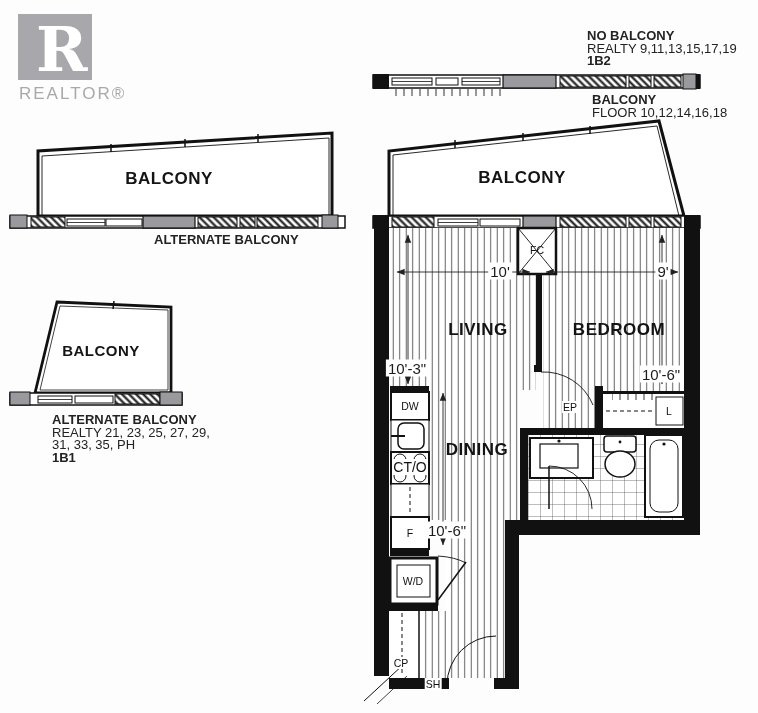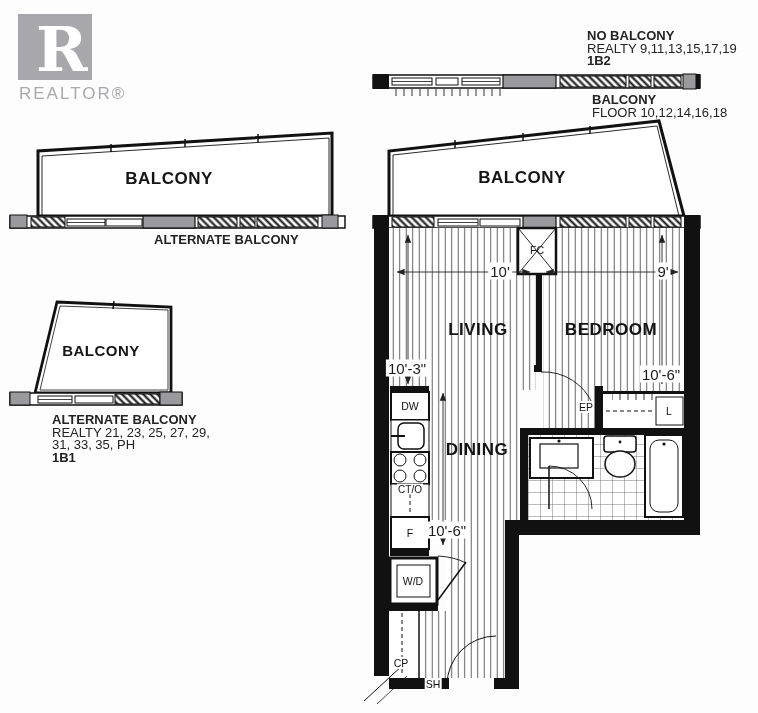--- a/index.html
+++ b/index.html
@@ -4,21 +4,21 @@
 <style>
   html,body{margin:0;padding:0;background:#fff;}
   #canvas{position:relative;width:758px;height:713px;background:#fdfdfd;overflow:hidden;
           font-family:"Liberation Sans",sans-serif;}
   svg{position:absolute;left:0;top:0;}
   .lbl{position:absolute;transform:translate(-50%,-50%);white-space:nowrap;}
   .room{font-weight:bold;font-size:17px;color:#141414;letter-spacing:.5px;}
   .room-sm{font-weight:bold;font-size:15px;color:#141414;letter-spacing:.5px;}
   .chip{background:#fff;padding:0 2px;font-size:15px;color:#1c1c1c;}
   .fix{background:#fff;padding:0 1px;font-weight:normal;font-size:10.5px;color:#111;}
-  .fix-sm{font-size:10px;margin-top:22px;}
+  .fix-sm{font-size:14px;}
   .cap{position:absolute;font-size:13px;line-height:12.5px;color:#232323;white-space:nowrap;}
   .cap .b{font-weight:bold;}
   .logo-word{position:absolute;left:19px;top:84px;font-size:17px;letter-spacing:2px;
              color:#a9a9ad;font-weight:500;}
   .wm{position:absolute;left:224px;top:644px;width:312px;height:24px;line-height:24px;
       background:rgba(242,242,243,.62);color:#c2c2c6;font-size:19.5px;letter-spacing:.5px;
       text-align:center;z-index:30;}
 </style>
 </head>
 <body>
@@ -243,31 +243,31 @@
 <div class="lbl room-sm" style="left:101px;top:350px;">BALCONY</div>
 <div class="cap" style="left:52px;top:414px;">
   <div class="b">ALTERNATE BALCONY</div>
   <div>REALTY 21, 23, 25, 27, 29,</div>
   <div>31, 33, 35, PH</div>
   <div class="b">1B1</div>
 </div>
 
 <div class="lbl room" style="left:522px;top:178px;">BALCONY</div>
 <div class="lbl room" style="left:478px;top:330px;">LIVING</div>
-<div class="lbl room" style="left:611px;top:330px;">BEDROOM</div>
+<div class="lbl room" style="left:611px;top:330px;padding-left:16px;">BEDROOM</div>
 <div class="lbl room" style="left:477px;top:450px;">DINING</div>
 
 <div class="lbl fix" style="left:537px;top:250px;background:transparent;">FC</div>
 <div class="lbl fix" style="left:410px;top:406px;background:transparent;">DW</div>
 <div class="lbl fix fix-sm" style="left:410px;top:467px;">CT/O</div>
 <div class="lbl fix" style="left:410px;top:533px;background:transparent;">F</div>
 <div class="lbl fix" style="left:413px;top:581px;background:transparent;">W/D</div>
 <div class="lbl fix" style="left:401px;top:663px;">CP</div>
 <div class="lbl fix" style="left:433px;top:663px;margin-top:21px;">SH</div>
-<div class="lbl fix" style="left:586px;top:407px;">EP</div>
+<div class="lbl fix" style="left:570px;top:407px;">EP</div>
 <div class="lbl fix" style="left:669px;top:411px;background:transparent;">L</div>
 
 <div class="lbl chip" style="left:500px;top:271px;">10'</div>
 <div class="lbl chip" style="left:663px;top:271px;">9'</div>
 <div class="lbl chip" style="left:407px;top:368px;">10'-3"</div>
 <div class="lbl chip" style="left:447px;top:530px;">10'-6"</div>
 <div class="lbl chip" style="left:661px;top:374px;">10'-6"</div>
 
 
 </div>

